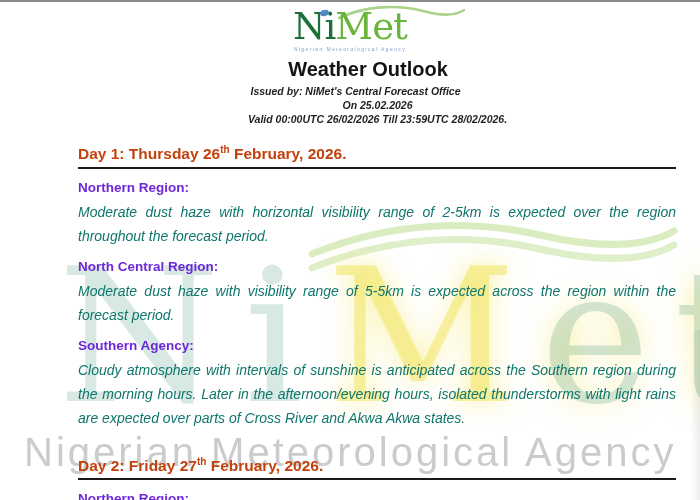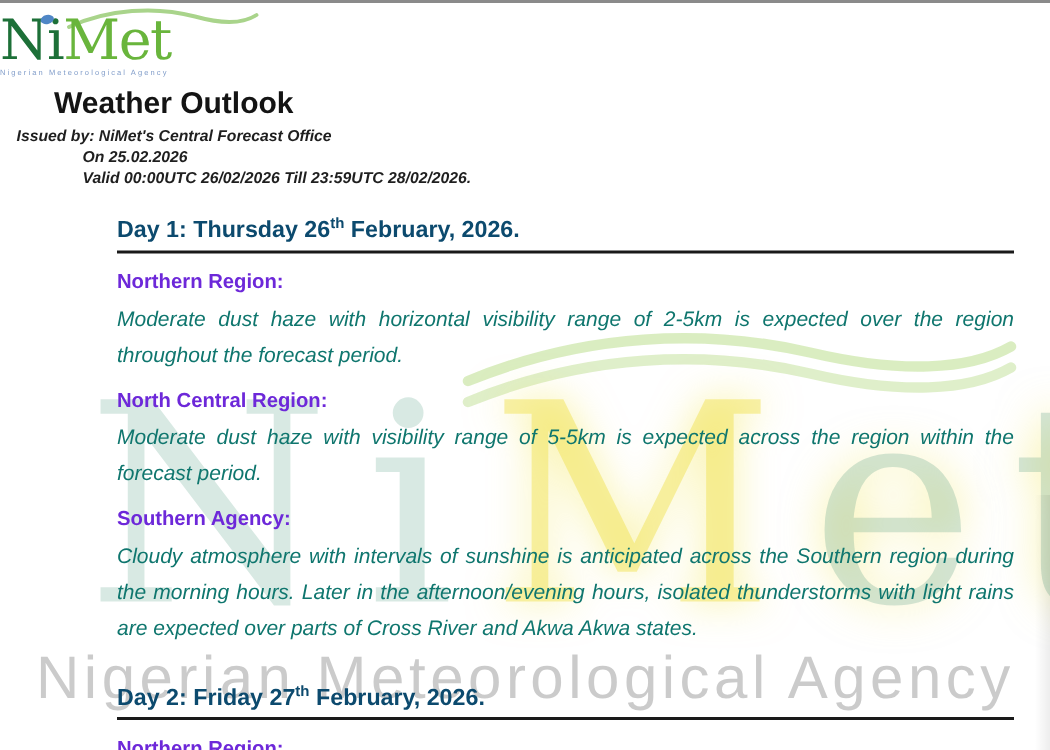--- a/index.html
+++ b/index.html
@@ -24,21 +24,21 @@
   .wm-agency{
     position:absolute;left:24px;top:430px;white-space:nowrap;
     font-size:40px;letter-spacing:3px;color:rgba(125,125,125,0.40);
   }
   .edge-shade{
     position:absolute;right:0;top:330px;width:10px;height:170px;
     background:linear-gradient(to right,rgba(0,0,0,0) ,rgba(0,0,0,0.07));
   }
 
   
-  .header{position:relative;z-index:1;text-align:left;padding-top:8px;}
+  .header{position:relative;z-index:1;text-align:center;padding-top:8px;}
   .logo-box{position:relative;display:inline-block;line-height:1;}
   .logo-wave{position:absolute;left:42px;top:-5px;}
   .logo-text{
     font-family:"DejaVu Serif",serif;font-size:37px;font-weight:400;line-height:1;
     letter-spacing:-1px;position:relative;
   }
   .logo-ni{color:#1d7038;}
   .logo-met{color:#69b53c;}
   .logo-idot{
     position:absolute;left:27px;top:2px;width:9px;height:6px;border-radius:50%;
@@ -48,21 +48,21 @@
     font-size:5px;letter-spacing:1.4px;color:#6b8cc0;margin-top:2px;
     white-space:nowrap;opacity:0.85;
   }
   .doc-title{font-size:20px;font-weight:700;margin-top:3px;color:#141414;padding-left:36px;}
   .doc-sub{font-size:10.5px;font-weight:700;font-style:italic;line-height:1.25;margin-top:4px;color:#1f1f1f;padding-left:11px;}
   .doc-sub + .doc-sub{margin-top:1px;margin-left:44px;}
 
   
   .content{position:relative;z-index:1;margin:18px 24px 0 78px;width:598px;}
   .day-heading{
-    font-size:15.5px;font-weight:700;color:#0c4a6e;
+    font-size:15.5px;font-weight:700;color:#c2410c;
     border-bottom:2px solid #1a1a1a;padding-bottom:3px;
   }
   .day-heading sup{font-size:10px;}
   .day2{margin-top:26px;}
   .region-head{font-size:13.5px;font-weight:700;margin-top:11px;color:#6d28d9;}
   .region-text{
     font-size:14px;font-style:italic;line-height:24px;margin-top:5px;
     text-align:justify;color:#0f766e;
   }
 </style>

